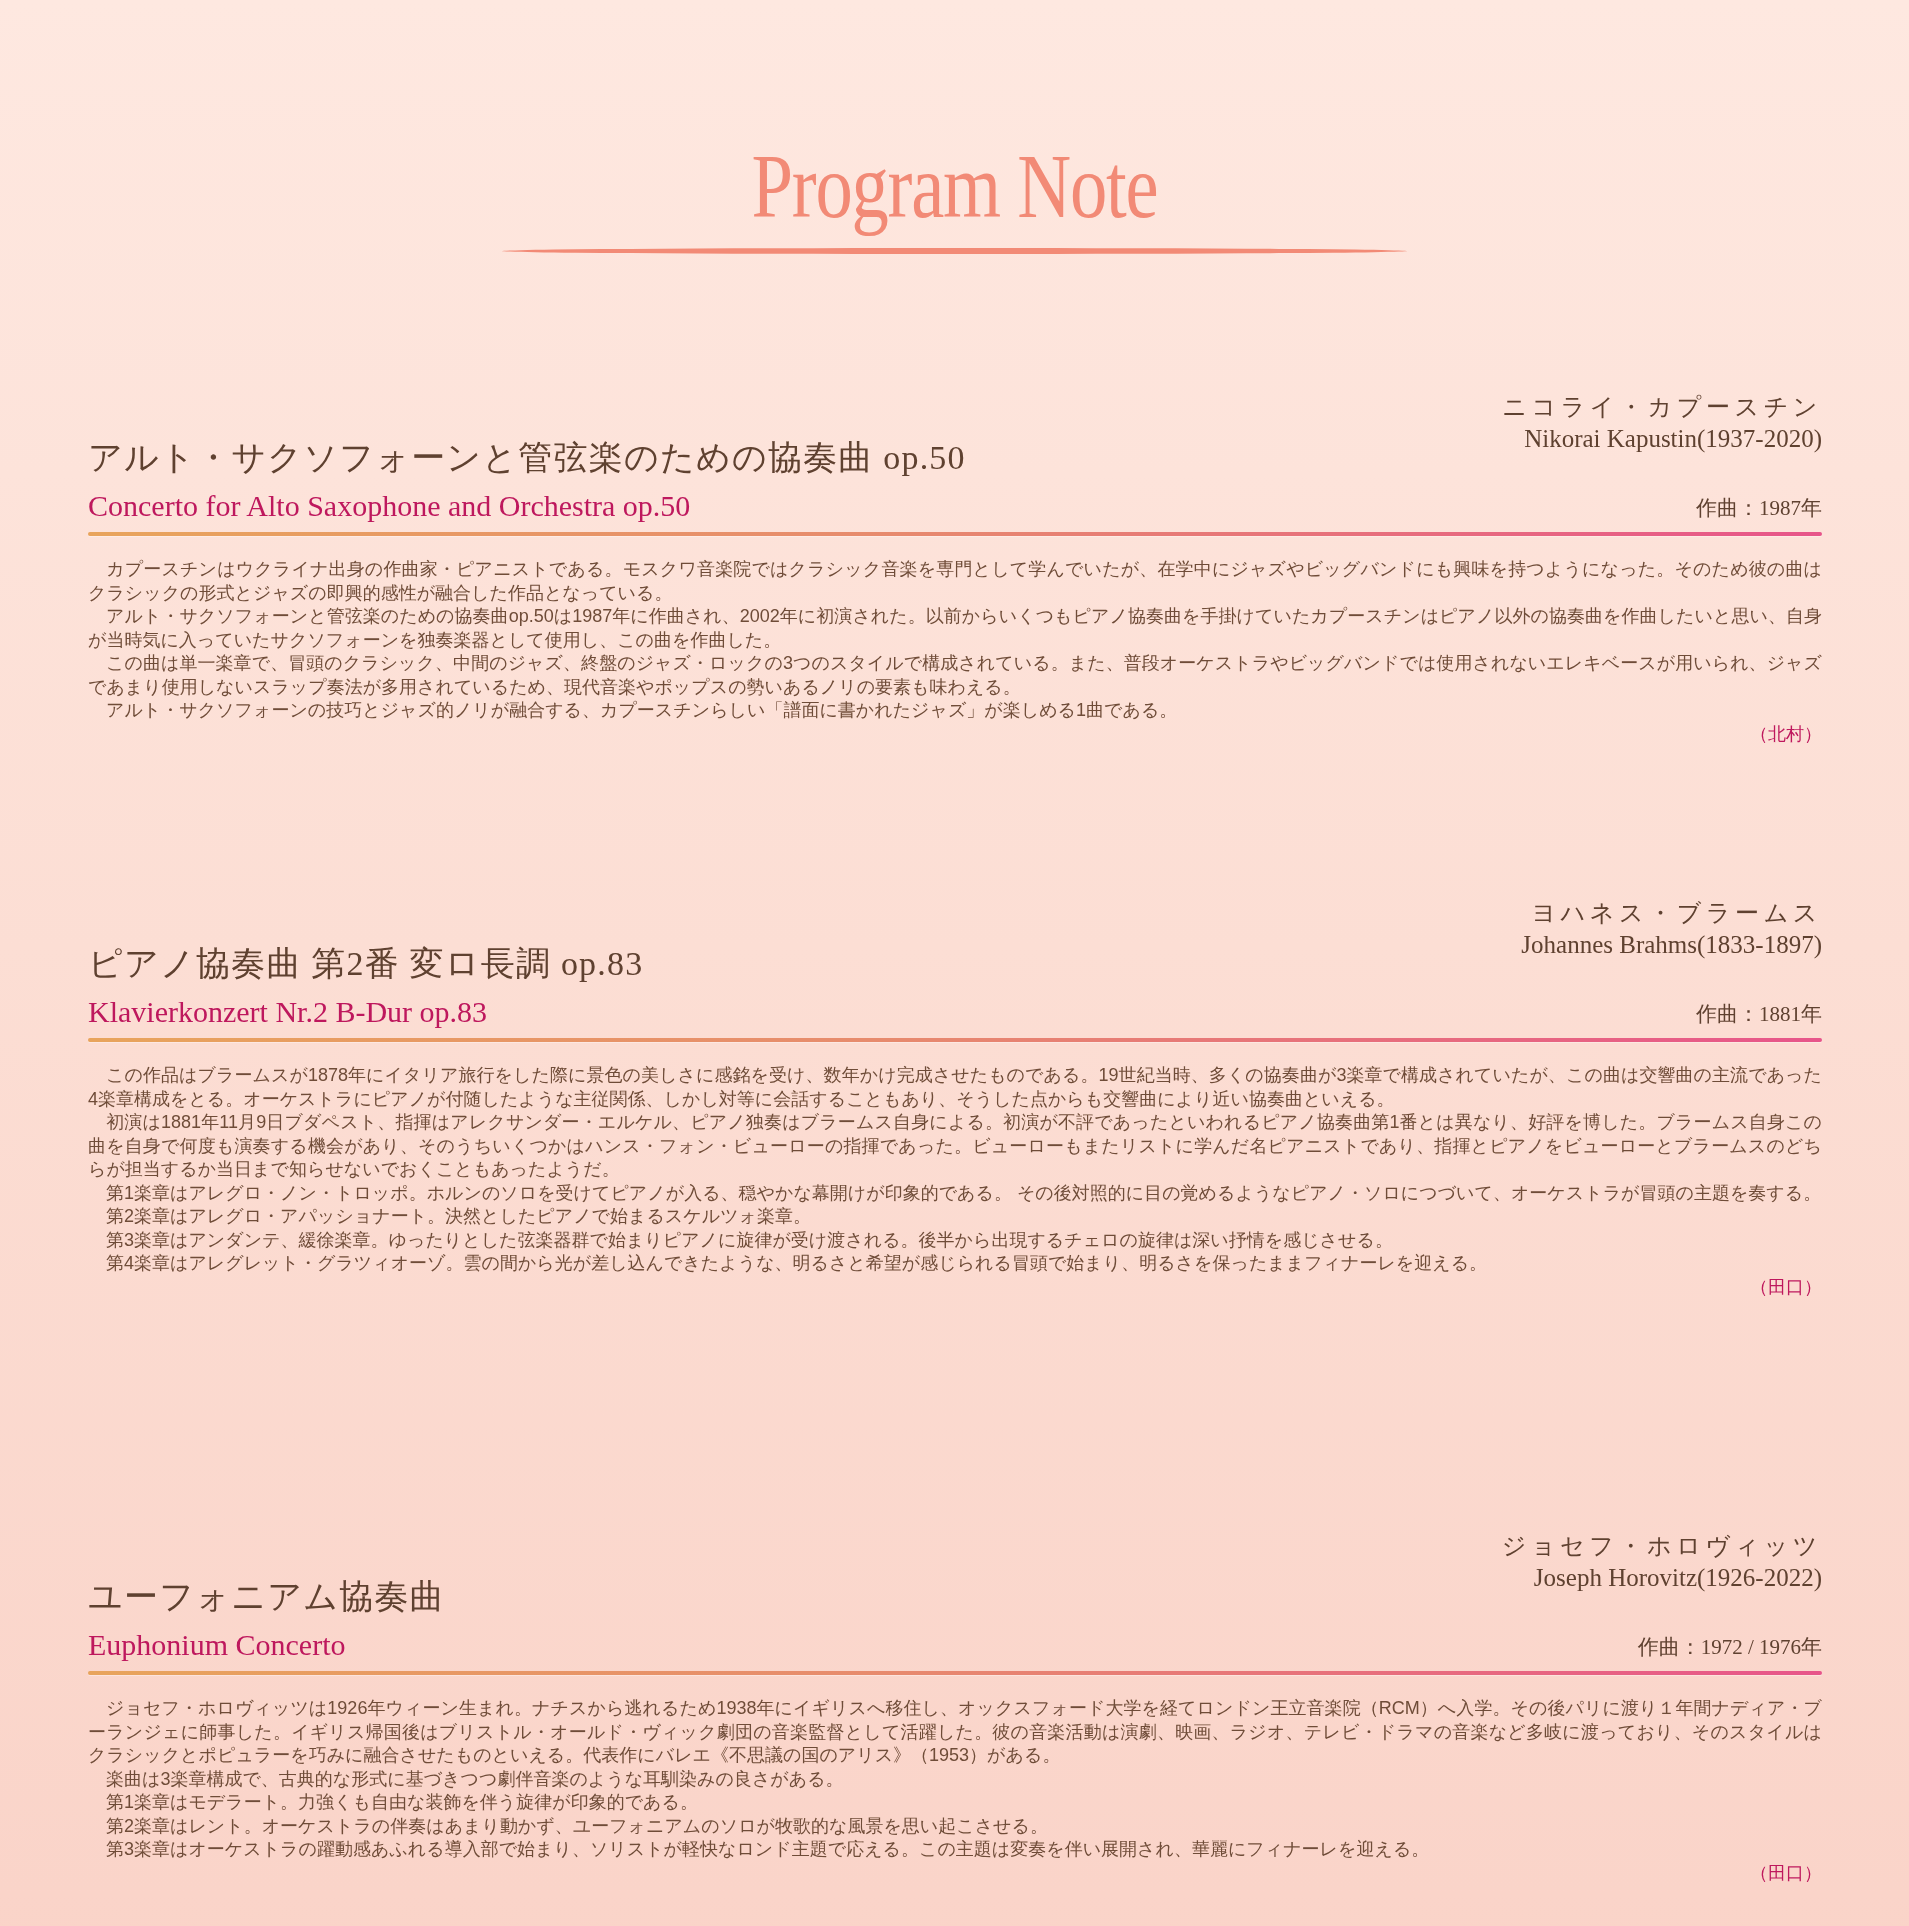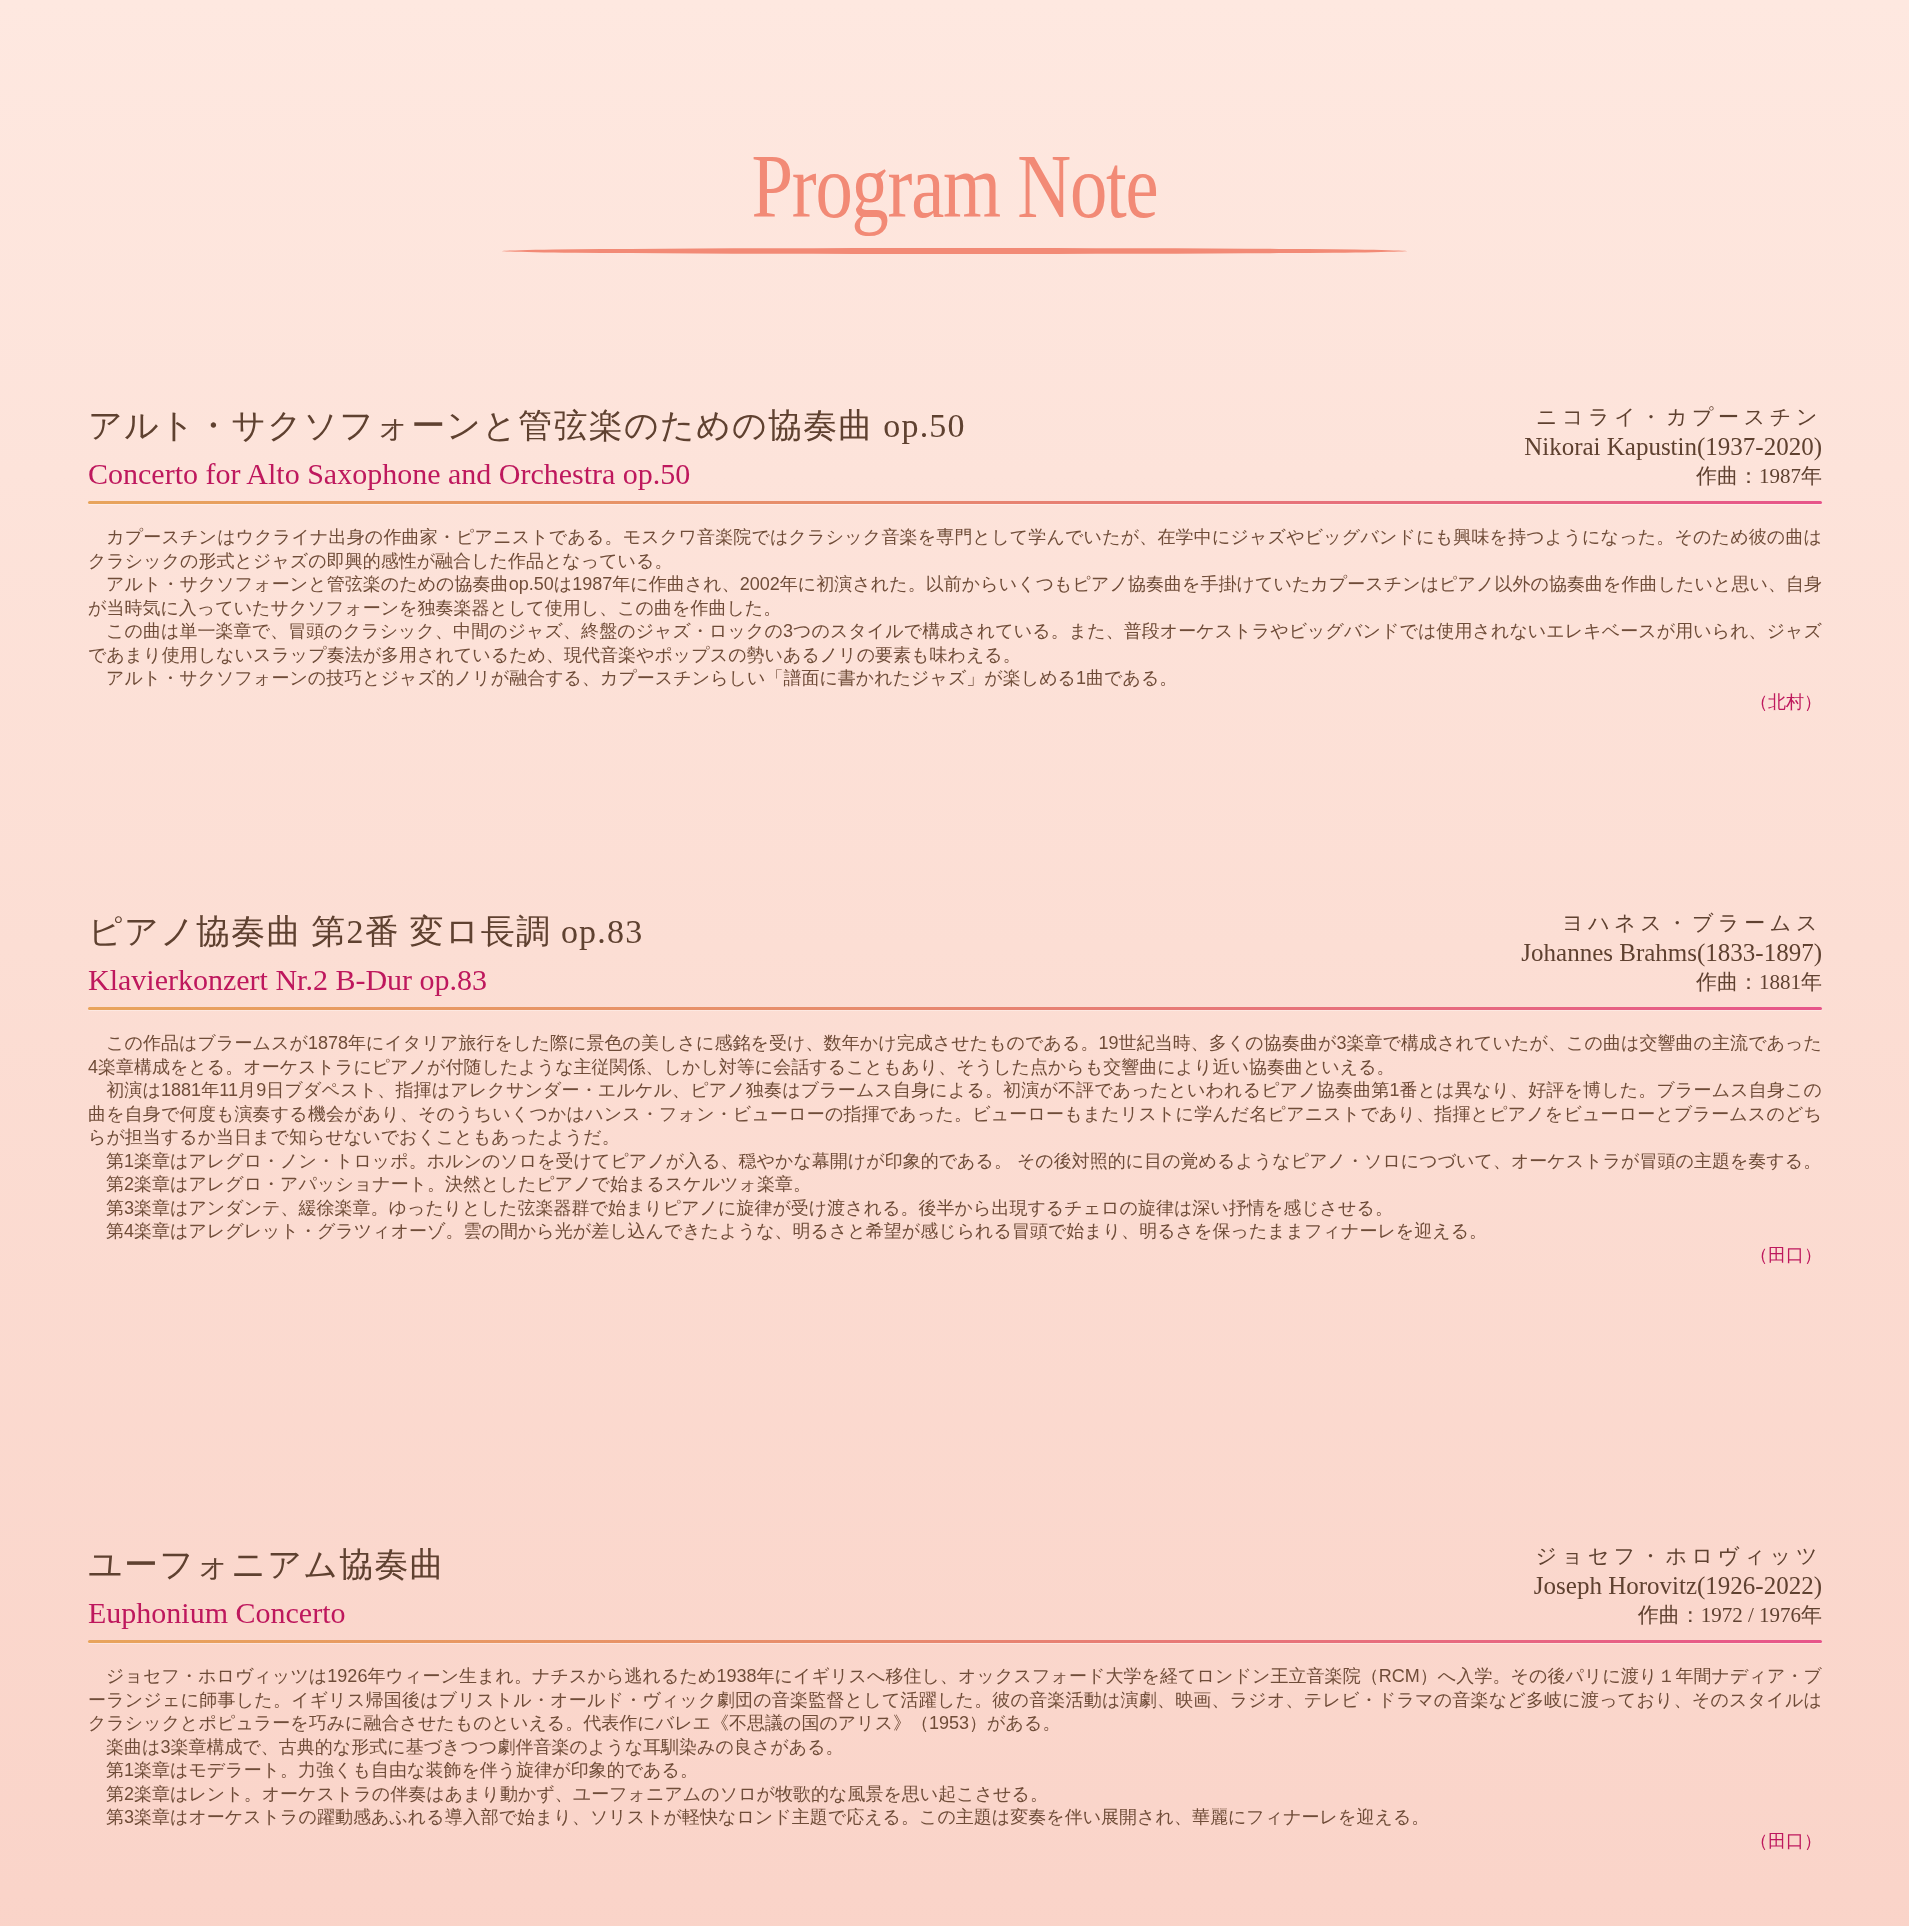--- a/index.html
+++ b/index.html
@@ -66,34 +66,34 @@
     margin-top: 10px;
     line-height: 1.1;
   }
   .head-right {
     text-align: right;
     line-height: 1.28;
     flex-shrink: 0;
   }
   .composer-ja {
     font-family: "Liberation Serif", "DejaVu Serif", serif;
-    font-size: 21px;
+    font-size: 24px;
     letter-spacing: 4.6px;
     color: #5f4130;
-    margin-top: 12px;
   }
   .composer-en {
     font-family: "Liberation Serif", "DejaVu Serif", serif;
     font-size: 25px;
     color: #5f4130;
   }
   .composed-year {
     font-family: "Liberation Serif", "DejaVu Serif", serif;
     font-size: 21px;
     color: #5f4130;
+    margin-top: 40px;
   }
   .section-divider {
     margin-top: 10.8px;
     height: 3.5px;
     width: 100%;
     border-radius: 1.9px;
     background: linear-gradient(90deg, #e8a45c 0%, #e78b6d 45%, #e7558a 100%);
     box-shadow: 0 0.8px 0 rgba(255,255,255,0.45);
   }
   .section-body {

